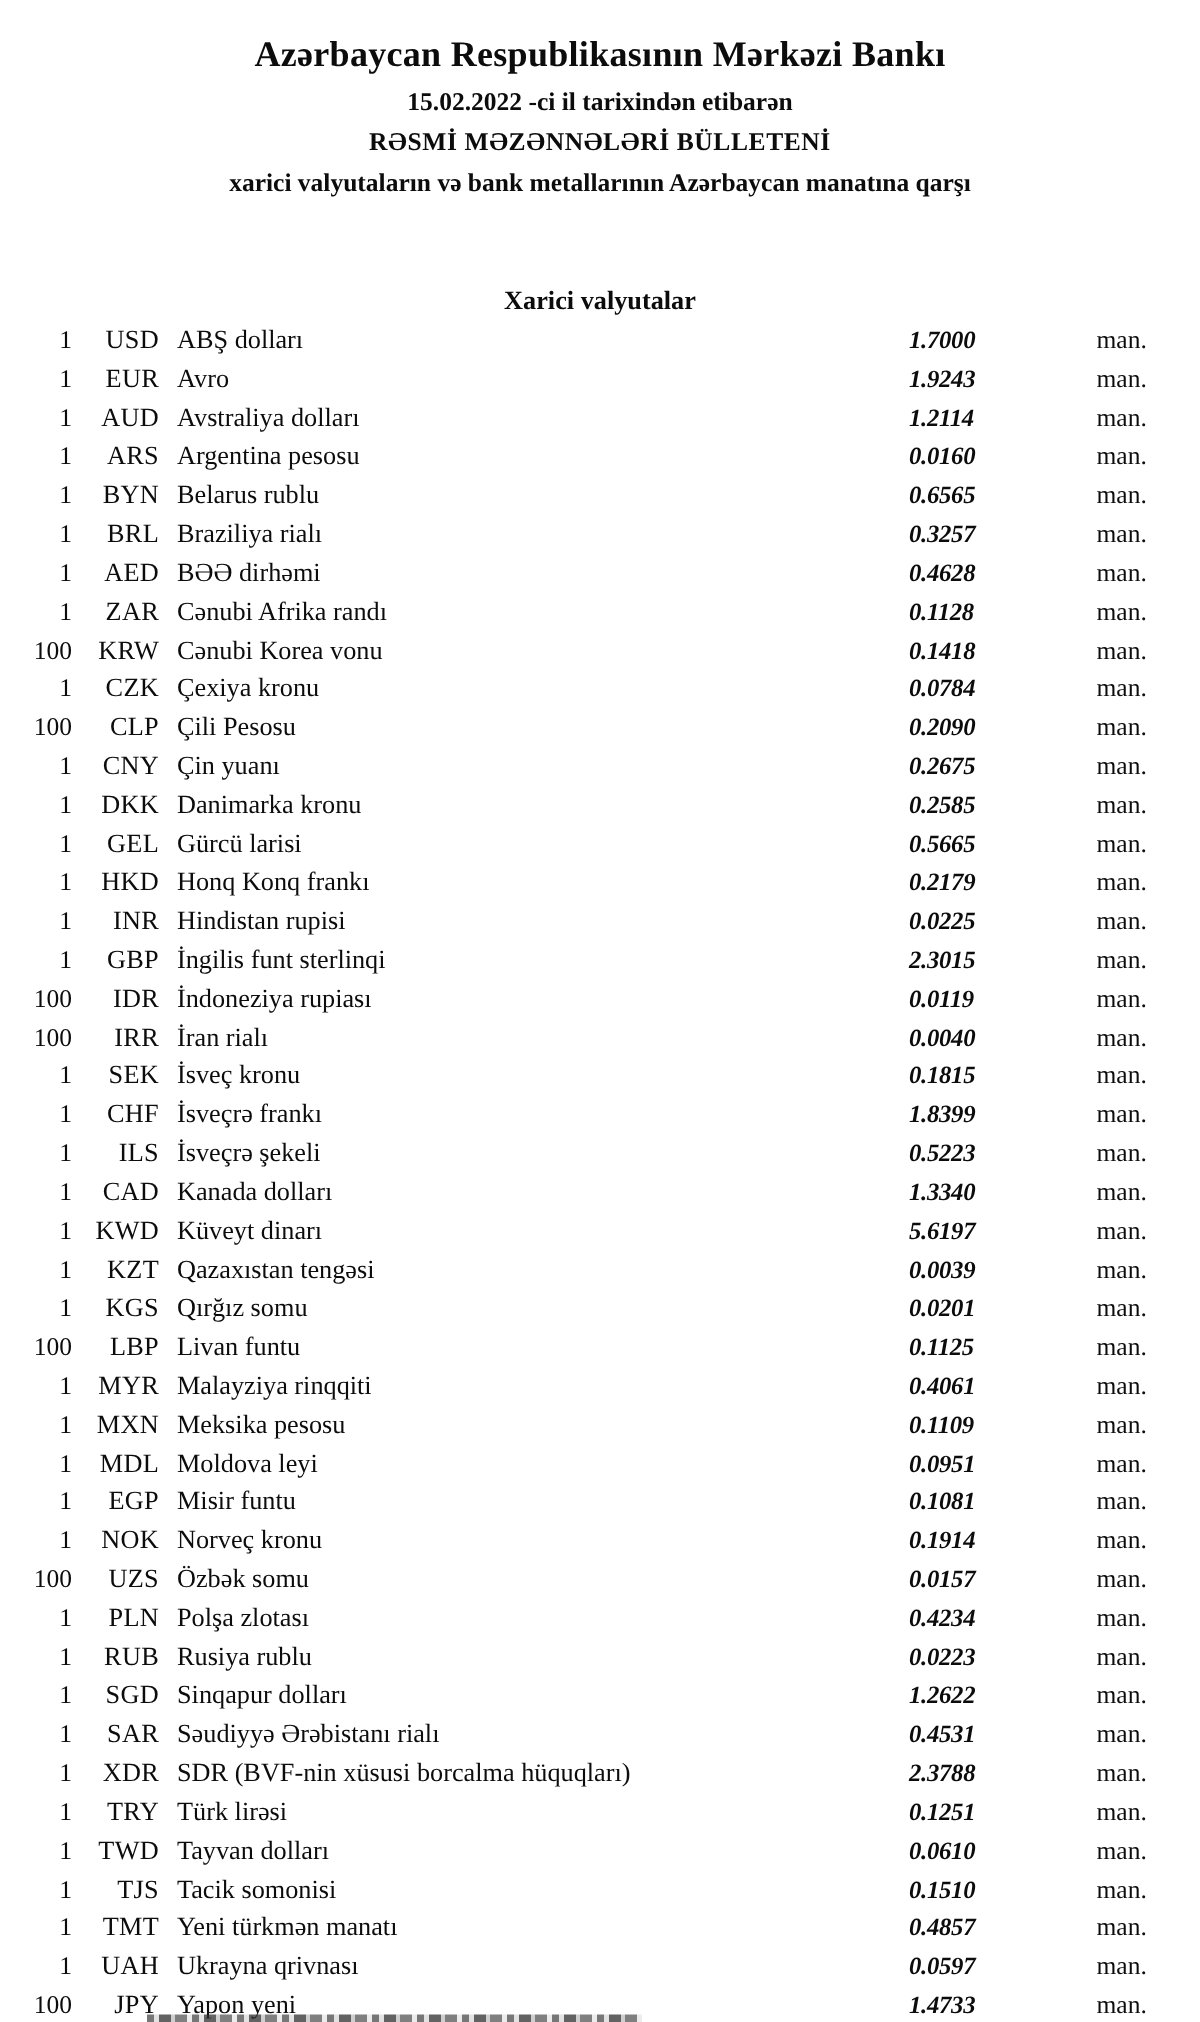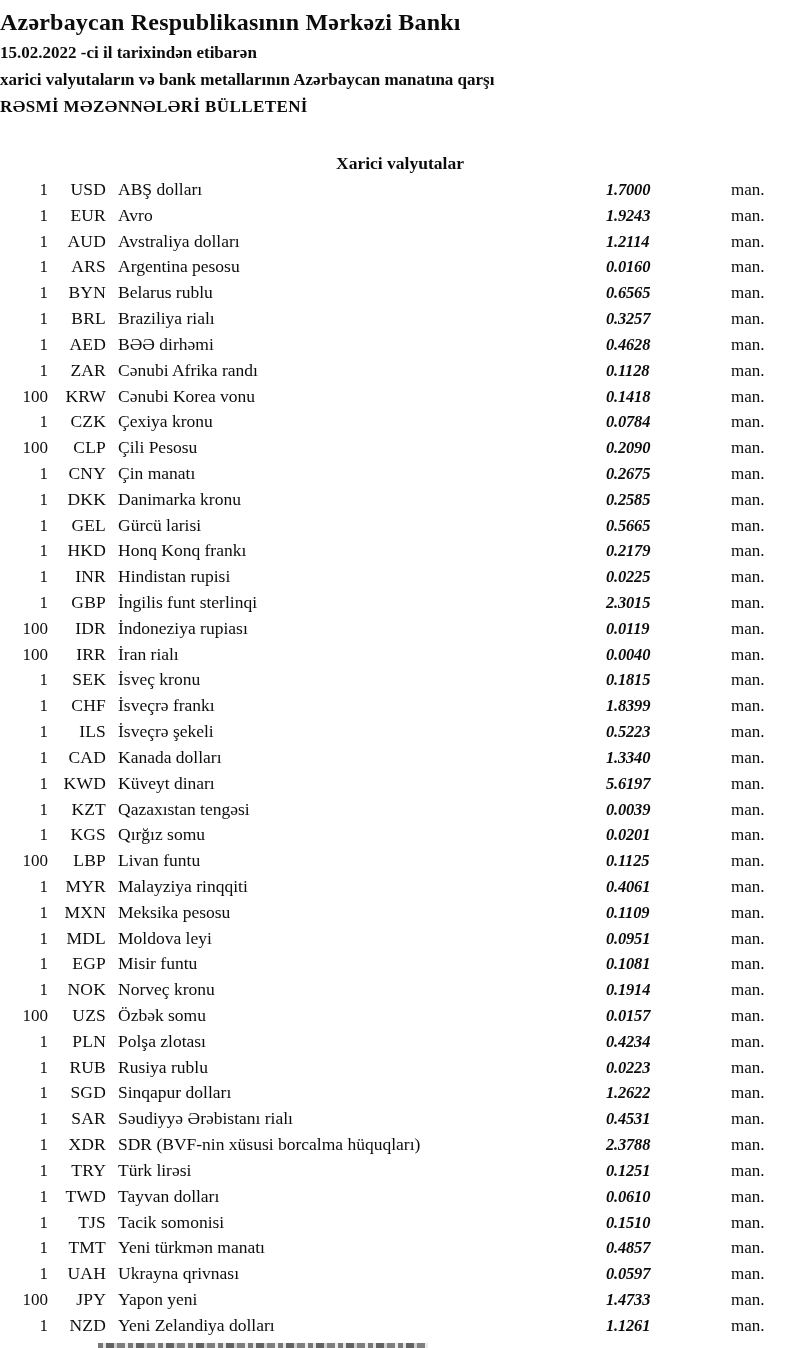--- a/index.html
+++ b/index.html
@@ -7,35 +7,35 @@
   .page {
     position: relative;
     width: 800px;
     height: 1348px;
     margin: 0 auto;
     background: #ffffff;
     color: #0c0c0c;
     font-family: "Liberation Serif", "DejaVu Serif", serif;
     overflow: hidden;
   }
-  .header { padding-top: 5px; }
+  .header { text-align: center; padding-top: 20px; }
   .bank-name {
     font-size: 24px;
     font-weight: bold;
     line-height: 34px;
     letter-spacing: 0.2px;
   }
   .hline {
     font-size: 17px;
     font-weight: bold;
     line-height: 27px;
   }
   .bulletin-line { letter-spacing: 0.4px; }
   .section-title {
-    margin-top: 30px;
+    margin-top: 52px;
     text-align: center;
     font-size: 17.5px;
     font-weight: bold;
     line-height: 27px;
   }
   .rates { width: 100%; }
   .row {
     display: grid;
     grid-template-columns: 48px 58px 1fr 110px 84px;
     align-items: baseline;
@@ -68,22 +68,22 @@
   }
 </style>
 </head>
 <body>
 
 <div class="page">
 
   <div class="header">
     <div class="bank-name">Azərbaycan Respublikasının Mərkəzi Bankı</div>
     <div class="hline">15.02.2022 -ci il tarixindən etibarən</div>
+    <div class="hline bulletin-line">RƏSMİ MƏZƏNNƏLƏRİ BÜLLETENİ</div>
     <div class="hline">xarici valyutaların və bank metallarının Azərbaycan manatına qarşı</div>
-    <div class="hline bulletin-line">RƏSMİ MƏZƏNNƏLƏRİ BÜLLETENİ</div>
   </div>
 
   <div class="section-title">Xarici valyutalar</div>
 
   <div class="rates">
 
       <div class="row">
         <span class="qty">1</span>
         <span class="code">USD</span>
         <span class="name">ABŞ dolları</span>
@@ -167,21 +167,21 @@
         <span class="qty">100</span>
         <span class="code">CLP</span>
         <span class="name">Çili Pesosu</span>
         <span class="rate">0.2090</span>
         <span class="unit">man.</span>
       </div>
 
       <div class="row">
         <span class="qty">1</span>
         <span class="code">CNY</span>
-        <span class="name">Çin manatı</span>
+        <span class="name">Çin yuanı</span>
         <span class="rate">0.2675</span>
         <span class="unit">man.</span>
       </div>
 
       <div class="row">
         <span class="qty">1</span>
         <span class="code">DKK</span>
         <span class="name">Danimarka kronu</span>
         <span class="rate">0.2585</span>
         <span class="unit">man.</span>

